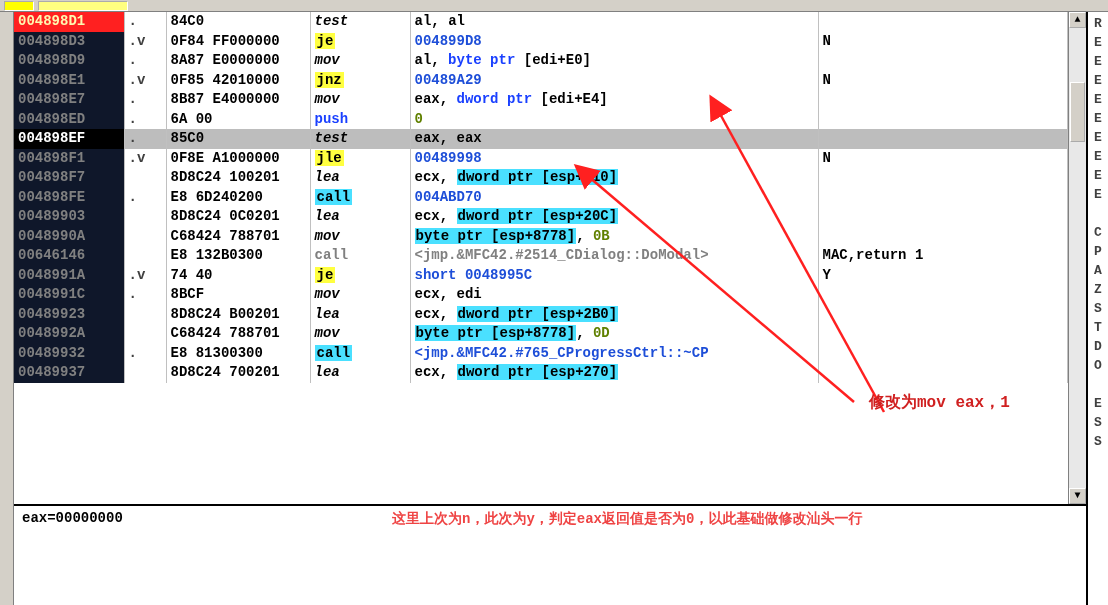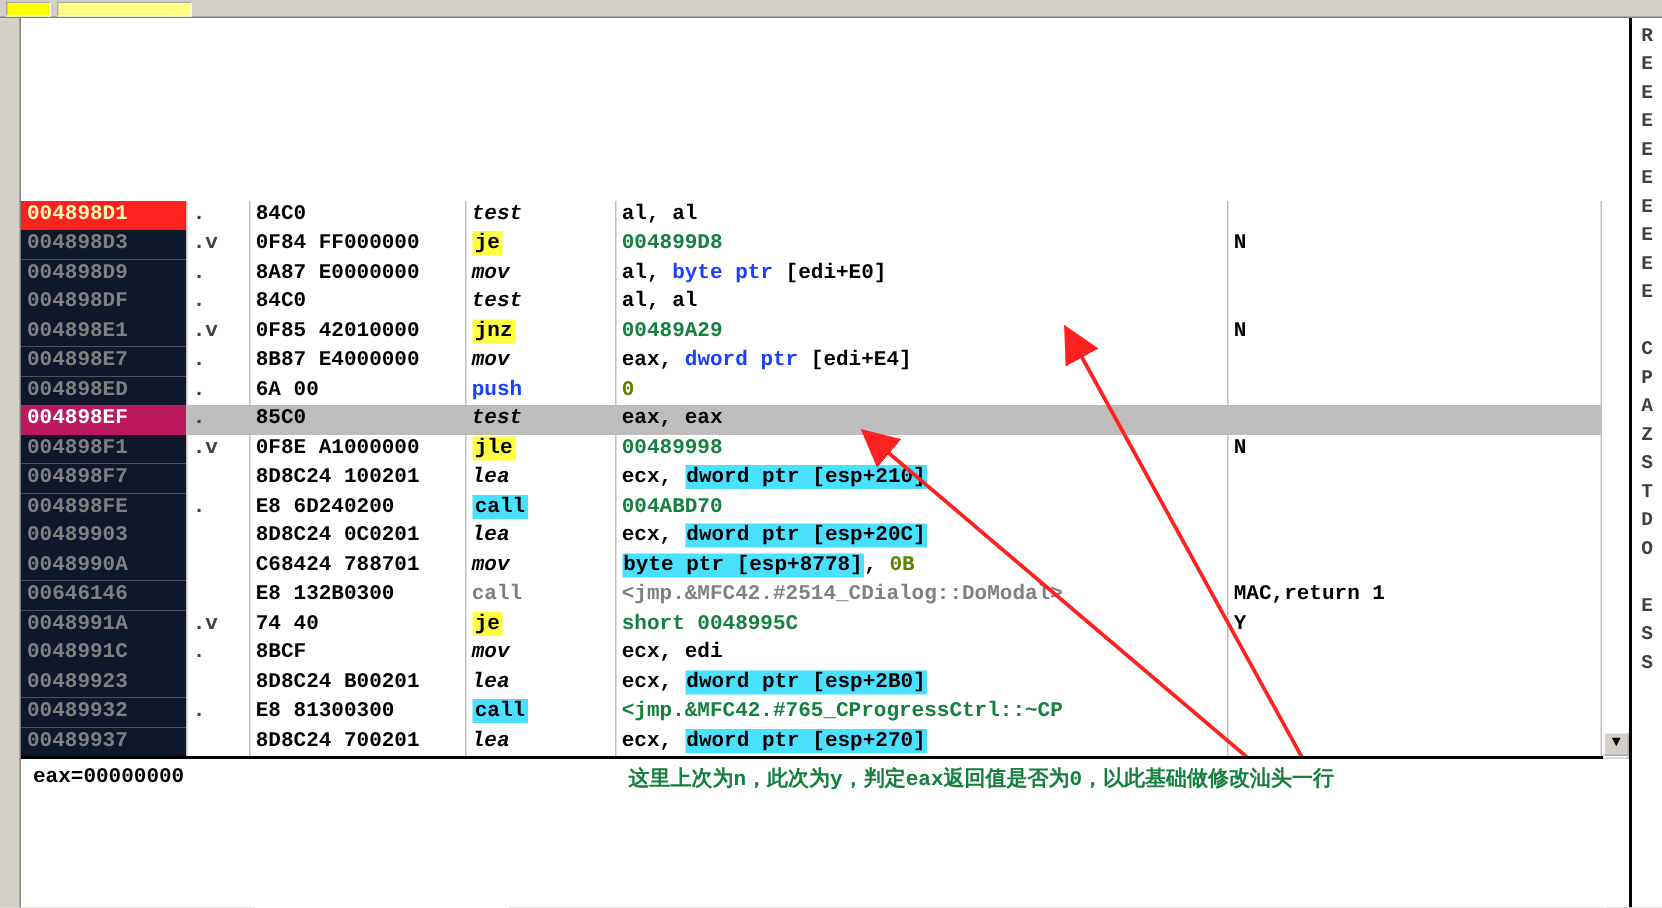--- a/index.html
+++ b/index.html
@@ -51,21 +51,20 @@
     display: flex;
     flex-direction: column;
     min-width: 0;
   }
   .disasm-wrap {
     height: 494px;
     display: flex;
     position: relative;
     background: #ffffff;
     border-bottom: 2px solid #000;
-    align-items: flex-end;
   }
   .disasm {
     flex: 1;
     overflow: hidden;
     position: relative;
   }
   .scrollbar-v {
     width: 18px;
     background: #e8e8e8;
     border-left: 1px solid #808080;
@@ -107,49 +106,49 @@
   col.addr { width: 110px; }
   col.dir  { width: 42px; }
   col.hex  { width: 144px; }
   col.mn   { width: 100px; }
   col.ops  { width: 408px; }
   col.cmt  { }
   td.addr { color: #808080; background: #0f172a; }
   tr.red-addr td.addr { background: #ff2020; color: #fff8b0; }
   tr.black-addr td.addr { background: #000000; color: #ffffff; }
   tr.sel td { background: #bdbdbd; }
-  tr.sel td.addr { background: #be185d; color: #ffffff; }
+  tr.sel td.addr { background: #000000; color: #ffffff; }
   .mn-blue { color: #1a40ff; }
   .mn-red  { color: #000; background: #ffff40; padding: 0 2px; }
   .mn-call { color: #000; background: #4ae0ff; padding: 0 2px; }
   .mn-gray { color: #808080; }
   .mn-plain { color: #000; font-style: italic; }
-  .op-red  { color: #15803d; }
+  .op-red  { color: #1d4ed8; }
   .op-black{ color: #000; }
   .op-num  { color: #608000; }
   .op-blue { color: #1a40ff; }
   .op-hl   { background: #4ae0ff; color: #000; padding: 0 1px; }
   .op-gray { color: #808080; }
   .cmt     { color: #000; }
   .bottom-pane {
     flex: 1;
     background: #fff;
     position: relative;
     padding: 4px 8px;
     color: #000;
   }
   .bottom-eax {
     color: #000;
     font-weight: bold;
   }
   .bottom-cn {
     position: absolute;
-    left: 405px;
+    left: 378px;
     top: 4px;
-    color: #15803d;
+    color: #ef4444;
   }
   .side-regs {
     width: 22px;
     background: #fff;
     border-left: 2px solid #000;
     font-size: 13px;
     padding-top: 2px;
     text-align: center;
     color: #404040;
   }
@@ -216,28 +215,20 @@
                 </tr>
                 <tr>
                   <td class="addr">004898D9</td>
                   <td style="color: rgb(64, 64, 64);">.</td>
                   <td>8A87 E0000000</td>
                   <td><span class="mn-plain">mov</span></td>
                   <td><span class="op-black">al, </span><span class="op-blue">byte ptr</span><span class="op-black"> [</span><span class="op-black">edi+E0</span><span class="op-black">]</span></td>
                   <td class="cmt"></td>
                 </tr>
                 <tr>
-                  <td class="addr">004898DF</td>
-                  <td style="color: rgb(64, 64, 64);">.</td>
-                  <td>84C0</td>
-                  <td><span class="mn-plain">test</span></td>
-                  <td><span class="op-black">al, al</span></td>
-                  <td class="cmt"></td>
-                </tr>
-                <tr>
                   <td class="addr">004898E1</td>
                   <td style="color: rgb(64, 64, 64);">.v</td>
                   <td>0F85 42010000</td>
                   <td><span class="mn-red">jnz</span></td>
                   <td><span class="op-red">00489A29</span></td>
                   <td class="cmt">N</td>
                 </tr>
                 <tr>
                   <td class="addr">004898E7</td>
                   <td style="color: rgb(64, 64, 64);">.</td>
@@ -325,20 +316,28 @@
                   <td><span class="mn-plain">mov</span></td>
                   <td><span class="op-black">ecx, edi</span></td>
                   <td class="cmt"></td>
                 </tr>
                 <tr>
                   <td class="addr">00489923</td>
                   <td style="color: rgb(64, 64, 64);"></td>
                   <td>8D8C24 B00201</td>
                   <td><span class="mn-plain">lea</span></td>
                   <td><span class="op-black">ecx, </span><span class="op-hl">dword ptr [esp+2B0]</span></td>
+                  <td class="cmt"></td>
+                </tr>
+                <tr>
+                  <td class="addr">0048992A</td>
+                  <td style="color: rgb(64, 64, 64);"></td>
+                  <td>C68424 788701</td>
+                  <td><span class="mn-plain">mov</span></td>
+                  <td><span class="op-hl">byte ptr [esp+8778]</span><span class="op-black">, </span><span class="op-num">0D</span></td>
                   <td class="cmt"></td>
                 </tr>
                 <tr>
                   <td class="addr">00489932</td>
                   <td style="color: rgb(64, 64, 64);">.</td>
                   <td>E8 81300300</td>
                   <td><span class="mn-call">call</span></td>
                   <td><span class="op-red">&lt;jmp.&amp;MFC42.#765_CProgressCtrl::~CP</span></td>
                   <td class="cmt"></td>
                 </tr>

